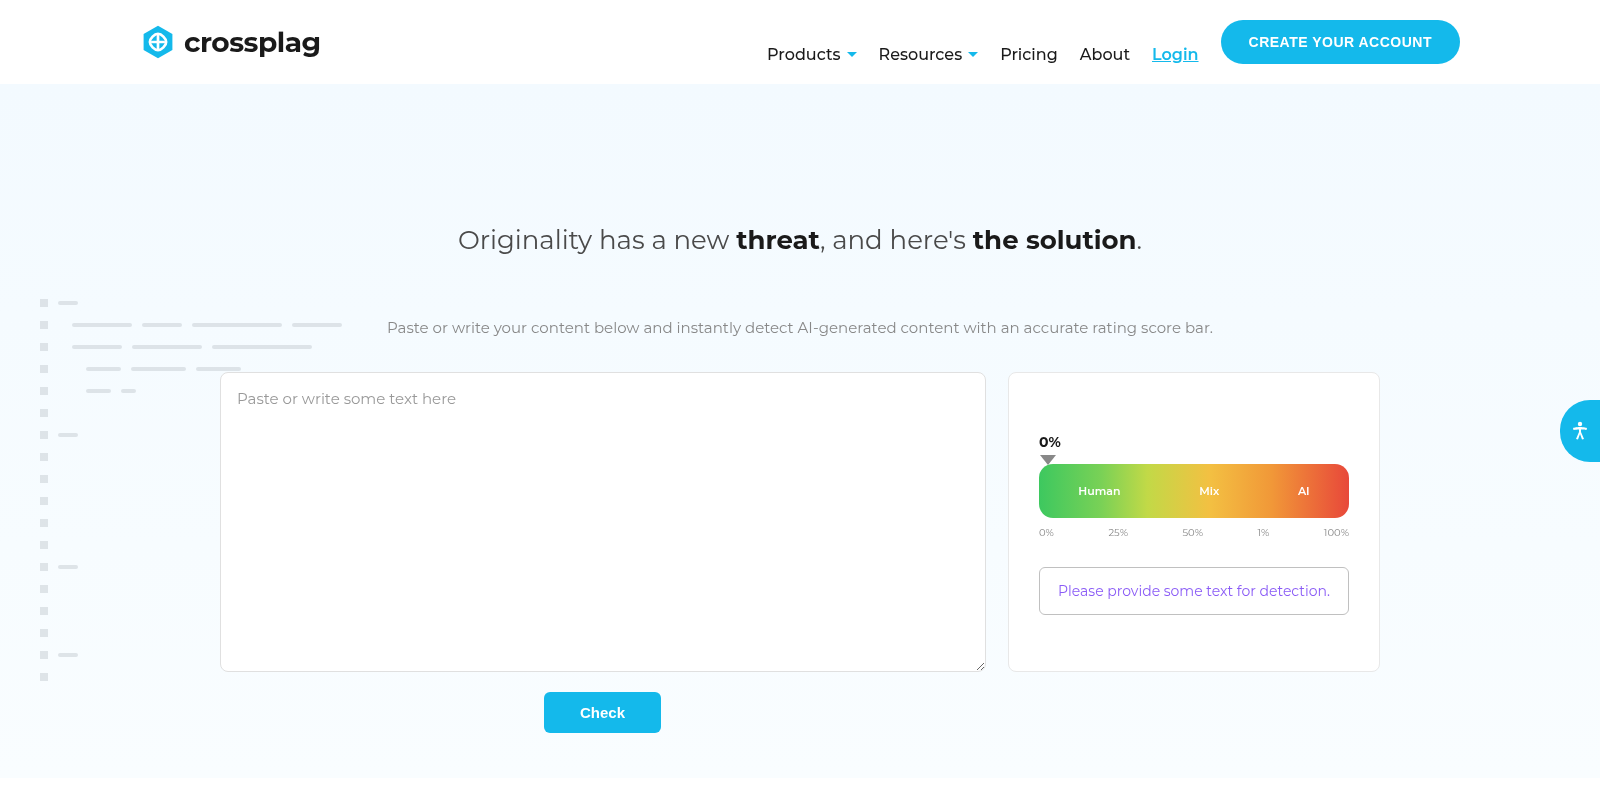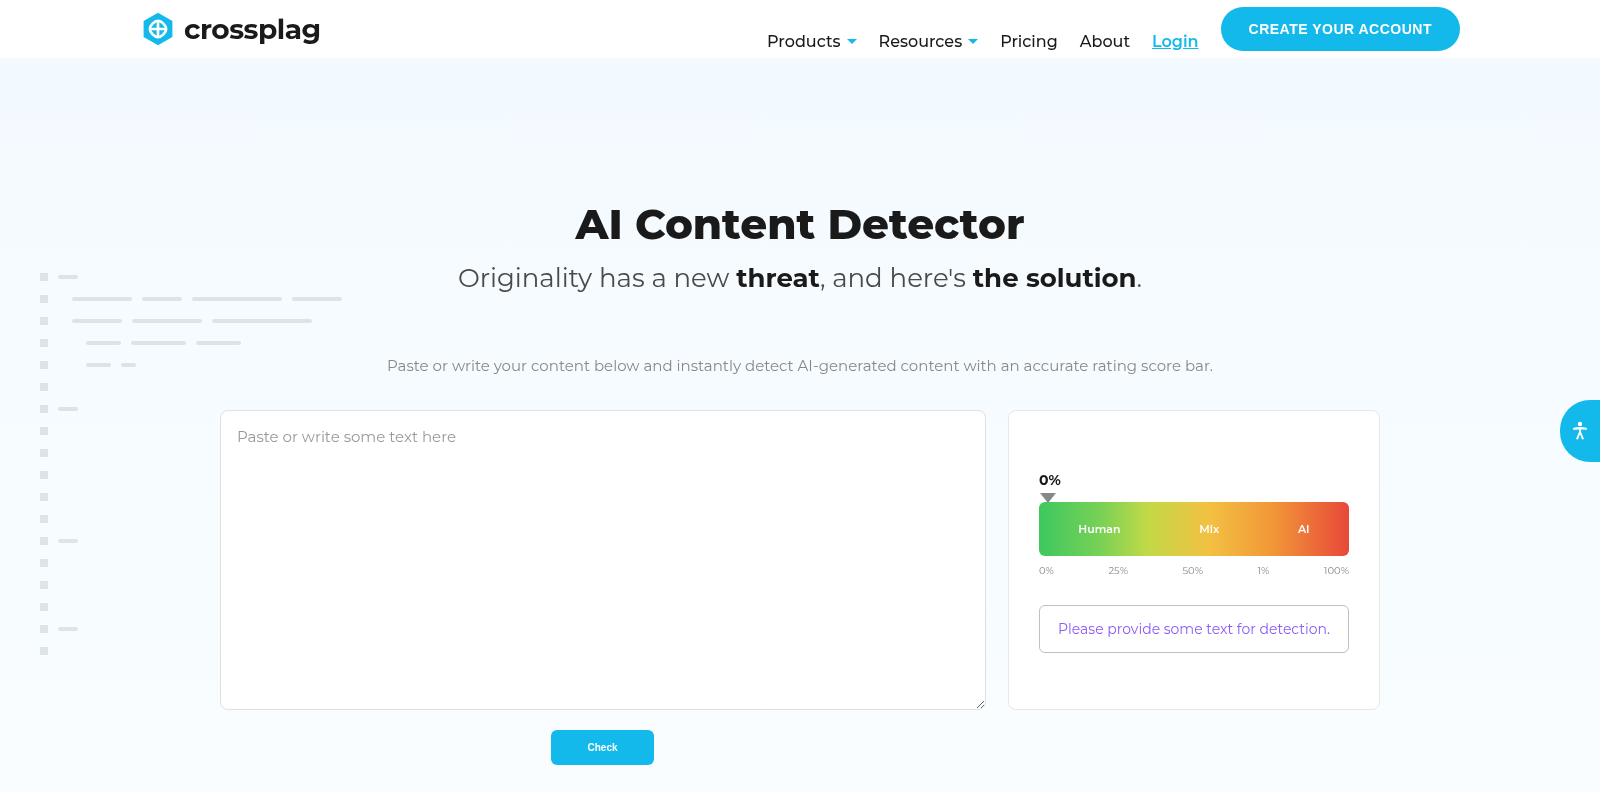--- a/index.html
+++ b/index.html
@@ -5,21 +5,21 @@
     * { margin: 0; padding: 0; box-sizing: border-box; }
     body {
       font-family: -apple-system, BlinkMacSystemFont, 'Segoe UI', Montserrat, sans-serif;
       background: #ffffff;
       overflow-x: hidden;
     }
     .header {
       display: flex;
       align-items: center;
       justify-content: space-between;
-      padding: 7px 140px;
+      padding: 20px 140px;
       background: #fff;
     }
     .logo {
       display: flex;
       align-items: center;
       gap: 8px;
     }
     .logo-icon {
       width: 36px;
       height: 36px;
@@ -165,21 +165,21 @@
       width: 0;
       height: 0;
       border-left: 8px solid transparent;
       border-right: 8px solid transparent;
       border-top: 10px solid #888;
       margin-bottom: -1px;
       margin-left: 1px;
     }
     .gauge-bar {
       height: 54px;
-      border-radius: 6px;
+      border-radius: 14px;
       background: linear-gradient(90deg, #3dc85f 0%, #79d156 20%, #c2d947 35%, #f3c042 55%, #f19838 75%, #e8483a 100%);
       display: flex;
       align-items: center;
       justify-content: space-around;
       color: #fff;
       font-size: 11px;
       font-weight: 600;
     }
     .gauge-ticks {
       display: flex;
@@ -206,21 +206,21 @@
       margin-right: auto;
       position: relative;
       z-index: 1;
     }
     .check-button {
       background: #14b9eb;
       color: #fff;
       border: none;
       padding: 12px 36px;
       border-radius: 6px;
-      font-size: 10px;
+      font-size: 15px;
       font-weight: 600;
       cursor: pointer;
       display: inline-block;
       margin-left: auto;
       margin-right: auto;
     }
     .check-wrap-inner {
       width: calc(100% - 395px);
       text-align: center;
     }
@@ -342,21 +342,20 @@
     <div class="bg-line">
         <div class="bg-square"></div>
         <div class="bg-bar" style="width:20px"></div>
       </div>
     <div class="bg-line">
         <div class="bg-square"></div>
       </div>
   </div>
 
   <div class="hero-content">
-    <h1 class="hero-title">AI Content Detector</h1>
     <p class="hero-subtitle">
       <span>Originality has a new </span><strong>threat</strong><span>, and here's </span><strong>the solution</strong><span>.</span>
     </p>
     <p class="hero-description">Paste or write your content below and instantly detect AI-generated content with an accurate rating score bar.</p>
   </div>
 
   <div class="main-panel">
     <textarea class="text-input" placeholder="Paste or write some text here" style=""></textarea>
     <div class="result-panel">
       <div class="gauge-percent">0%</div>

